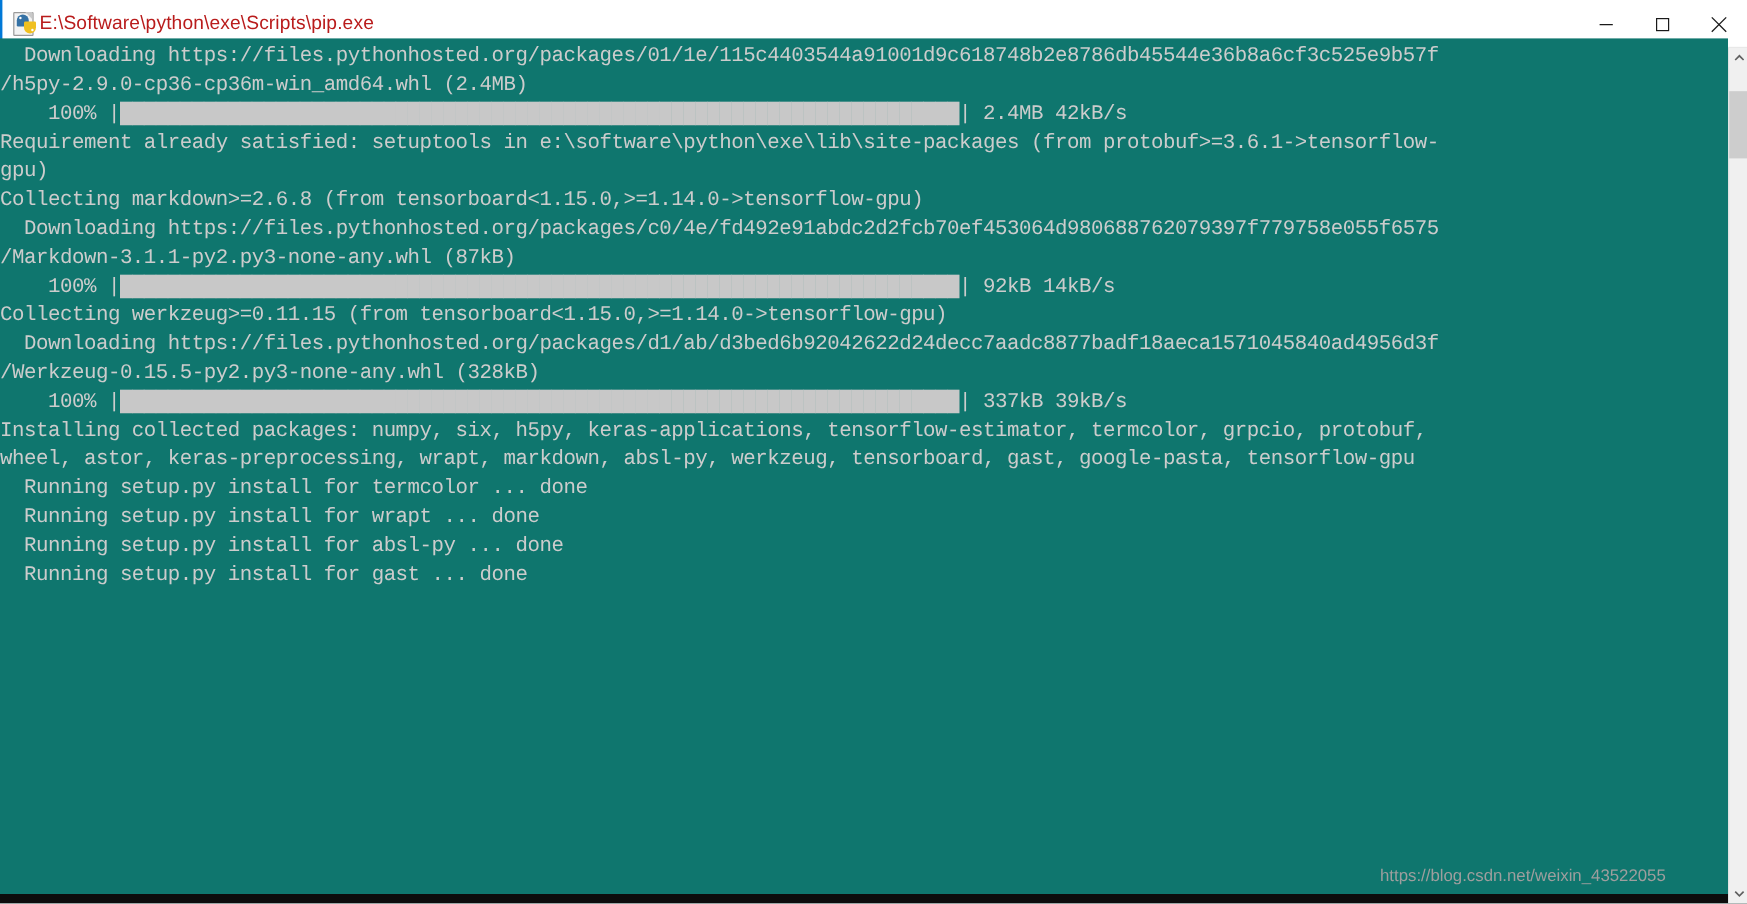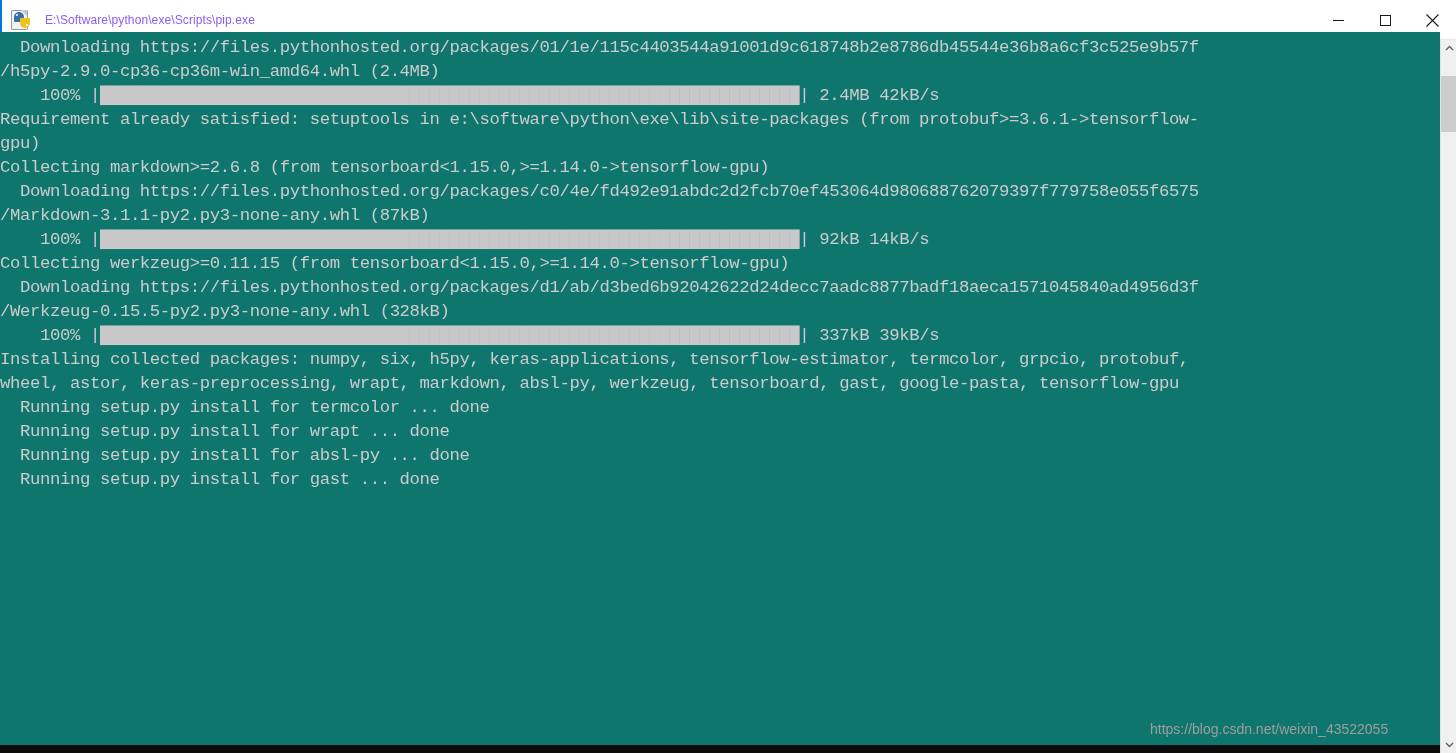--- a/index.html
+++ b/index.html
@@ -80,23 +80,23 @@
     border-radius: 50%;
   }
   .py-dot-b {
     position: absolute;
     left: 15px; top: 15px;
     width: 2px; height: 2px;
     background: #ffffff;
     border-radius: 50%;
   }
   #title-text {
-    margin-left: 12px;
-    font-size: 12px;
-    color: #8b5cf6;
+    margin-left: 0;
+    font-size: 16px;
+    color: #b91c1c;
     white-space: nowrap;
     letter-spacing: 0.1px;
   }
 
   
   #window-controls {
     position: absolute;
     right: 0; top: 0;
     height: 40px;
     display: flex;

